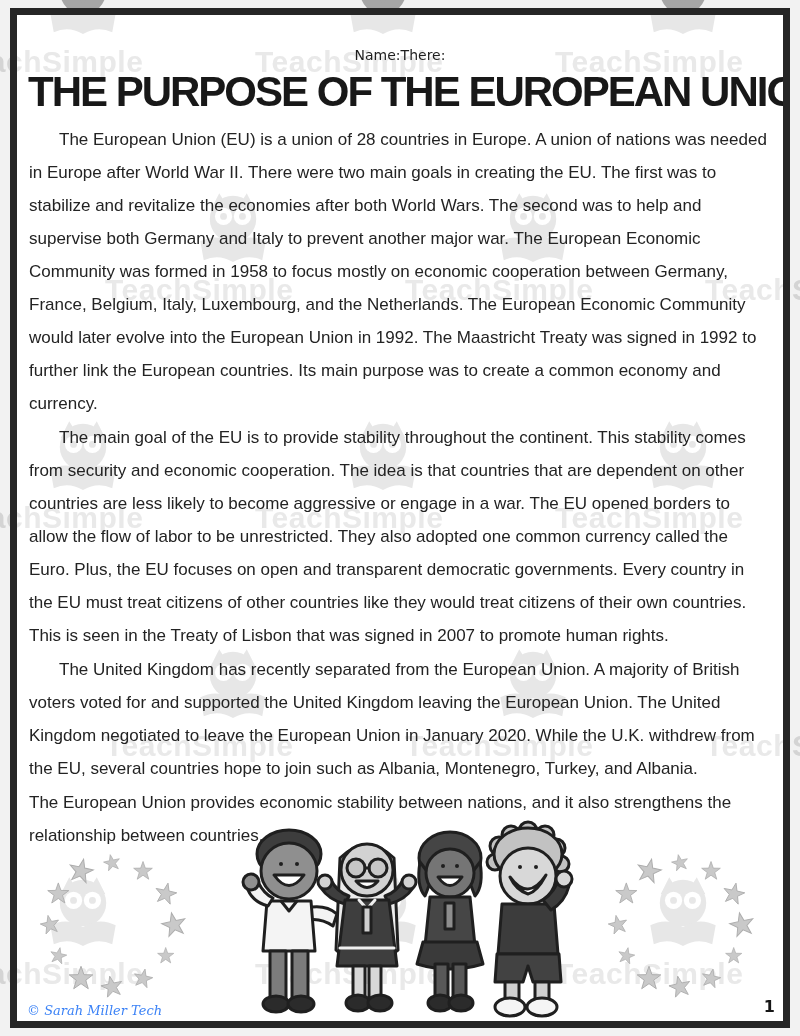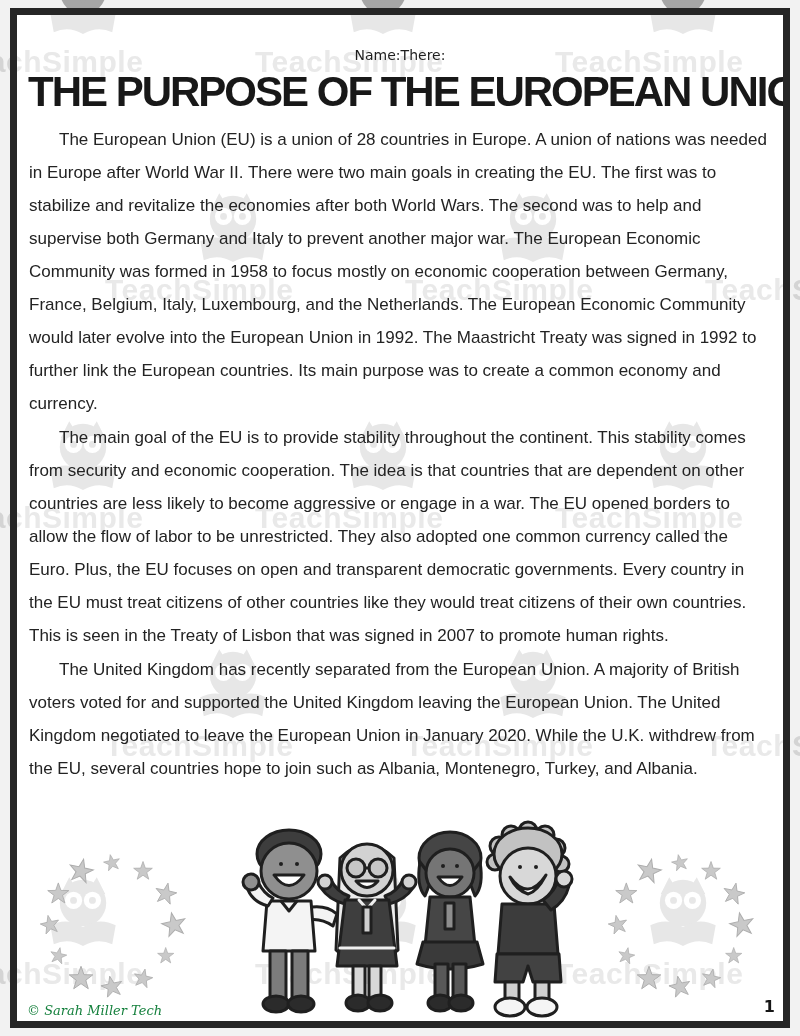--- a/index.html
+++ b/index.html
@@ -18,21 +18,21 @@
   .fill-line{letter-spacing:0;color:#2b2b2b;line-height:20px;}
   .title{white-space:nowrap;text-align:center;font:700 42px/44px "Liberation Sans",sans-serif;
          letter-spacing:-2px;color:#181818;margin:7px 0 9px;}
   .body-par{margin:1px;font-size:17px;line-height:33px;color:#232323;letter-spacing:0;}
   .body-par.indent{text-indent:30px;}
   .star-ring{position:absolute;width:150px;height:150px;z-index:2;}
   #ring-left{left:20px;top:835px;}
   #ring-right{left:588px;top:835px;}
   .children{position:absolute;left:220px;top:793px;width:345px;height:212px;z-index:3;}
   .credit{position:absolute;left:10px;bottom:3px;z-index:4;font-family:"DejaVu Serif",serif;
-          font-style:italic;font-size:13px;color:#15803d;}
+          font-style:italic;font-size:13px;color:#3b82f6;}
   .page-num{position:absolute;right:8px;bottom:5px;z-index:4;font-family:"DejaVu Sans",sans-serif;
             font-weight:700;font-size:16px;color:#161616;}
   .defs-holder{position:absolute;width:0;height:0;overflow:hidden;}
 </style>
 </head>
 <body>
 
 <svg class="defs-holder" aria-hidden="true">
   <defs>
     <path id="star-shape" d="M0,-10 L2.35,-3.24 L9.51,-3.09 L3.8,1.24 L5.88,8.09 L0,4 L-5.88,8.09 L-3.8,1.24 L-9.51,-3.09 L-2.35,-3.24 Z"></path>
@@ -180,20 +180,21 @@
         <div class="fill-group">
           <span class="fill-label">There:</span>
         </div>
       </div>
 
       <div class="title">THE PURPOSE OF THE EUROPEAN UNION</div>
 
       <p class="body-par indent">The European Union (EU) is a union of 28 countries in Europe. A union of nations was needed in Europe after World War II. There were two main goals in creating the EU. The first was to stabilize and revitalize the economies after both World Wars. The second was to help and supervise both Germany and Italy to prevent another major war. The European Economic Community was formed in 1958 to focus mostly on economic cooperation between Germany, France, Belgium, Italy, Luxembourg, and the Netherlands. The European Economic Community would later evolve into the European Union in 1992. The Maastricht Treaty was signed in 1992 to further link the European countries. Its main purpose was to create a common economy and currency.</p>
       <p class="body-par indent">The main goal of the EU is to provide stability throughout the continent. This stability comes from security and economic cooperation. The idea is that countries that are dependent on other countries are less likely to become aggressive or engage in a war. The EU opened borders to allow the flow of labor to be unrestricted. They also adopted one common currency called the Euro. Plus, the EU focuses on open and transparent democratic governments. Every country in the EU must treat citizens of other countries like they would treat citizens of their own countries. This is seen in the Treaty of Lisbon that was signed in 2007 to promote human rights.</p>
       <p class="body-par indent">The United Kingdom has recently separated from the European Union. A majority of British voters voted for and supported the United Kingdom leaving the European Union. The United Kingdom negotiated to leave the European Union in January 2020. While the U.K. withdrew from the EU, several countries hope to join such as Albania, Montenegro, Turkey, and Albania.</p>
+      <p class="body-par">The European Union provides economic stability between nations, and it also strengthens the relationship between countries.</p>
     </div>
 
     <svg class="star-ring" id="ring-left" viewBox="0 0 150 150">
         <use href="#star-shape" fill="#c9c9c9" stroke="#adadad" stroke-width="0.8" transform="translate(75.0,13.0) scale(0.85) rotate(-12)"></use>
         <use href="#star-shape" fill="#c9c9c9" stroke="#adadad" stroke-width="0.8" transform="translate(106.0,21.3) scale(0.98) rotate(0)"></use>
         <use href="#star-shape" fill="#c9c9c9" stroke="#adadad" stroke-width="0.8" transform="translate(128.7,44.0) scale(1.11) rotate(12)"></use>
         <use href="#star-shape" fill="#c9c9c9" stroke="#adadad" stroke-width="0.8" transform="translate(137.0,75.0) scale(1.24) rotate(-12)"></use>
         <use href="#star-shape" fill="#c9c9c9" stroke="#adadad" stroke-width="0.8" transform="translate(128.7,106.0) scale(0.85) rotate(0)"></use>
         <use href="#star-shape" fill="#c9c9c9" stroke="#adadad" stroke-width="0.8" transform="translate(106.0,128.7) scale(0.98) rotate(12)"></use>
         <use href="#star-shape" fill="#c9c9c9" stroke="#adadad" stroke-width="0.8" transform="translate(75.0,137.0) scale(1.11) rotate(-12)"></use>

